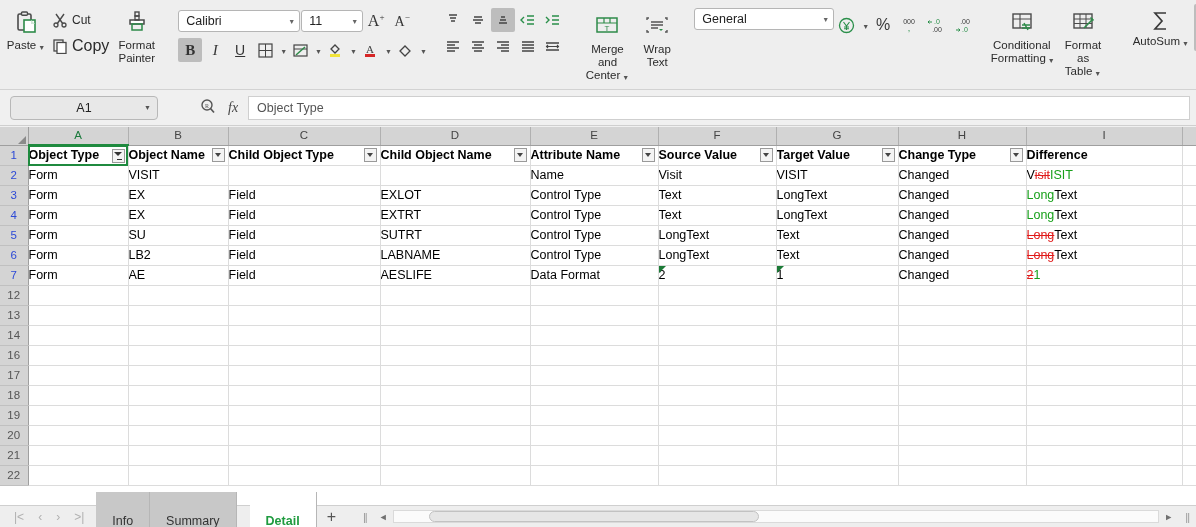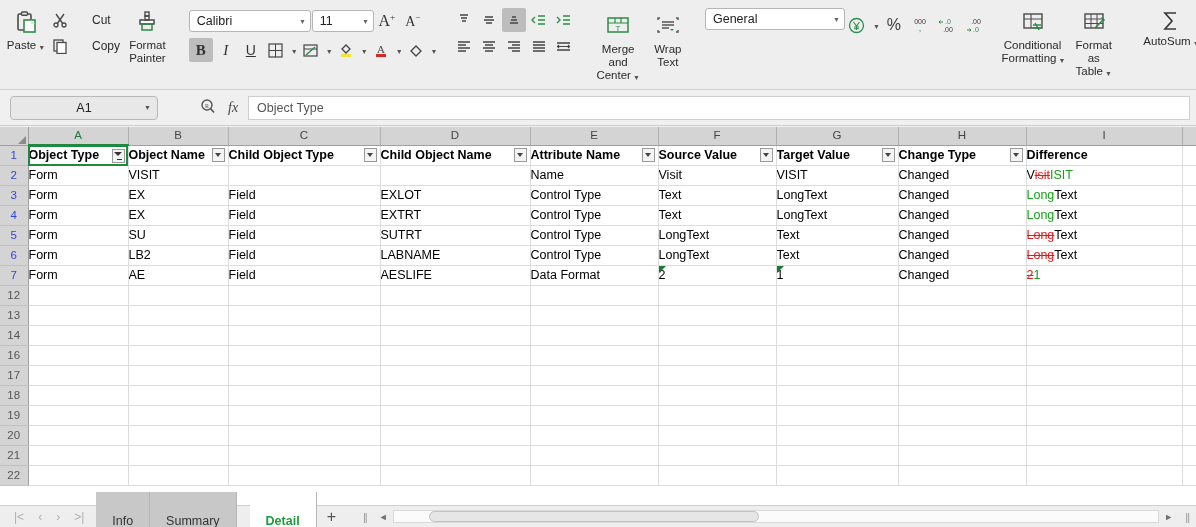--- a/index.html
+++ b/index.html
@@ -27,21 +27,21 @@
   .bigbtn {
     display: flex; flex-direction: column; align-items: center; justify-content: flex-start;
     padding: 4px 6px 2px 6px; min-width: 44px; cursor: default;
     font-size: 11.5px; color: #2b2b2b; line-height: 13px; text-align: center;
   }
   .bigbtn .ico { height: 30px; display: flex; align-items: center; justify-content: center; }
   .bigbtn .lbl { margin-top: 1px; white-space: nowrap; }
   .bigbtn .lbl.wrap { white-space: normal; max-width: 62px; text-align: center; }
 
   .smallcol { display: flex; flex-direction: column; gap: 2px; padding-top: 4px; }
-  .smallrow { display: flex; align-items: center; gap: 20px; }
+  .smallrow { display: flex; align-items: center; gap: 0; }
   .sbtn {
     width: 24px; height: 24px; display: flex; align-items: center; justify-content: center;
     cursor: default; border-radius: 2px; font-size: 13px; color: #333;
   }
   .sbtn.active { background: #bdbdbd; }
   .textbtn {
     display: flex; flex-direction: column; align-items: center; justify-content: flex-start;
     padding: 3px 5px 2px 5px; cursor: default; font-size: 11.5px; color: #2b2b2b;
     line-height: 13px; text-align: center; border-radius: 2px;
   }
@@ -188,21 +188,21 @@
           </div>
           <span style="font-size:12px;color:#2b2b2b;">Cut</span>
         </div>
         <div class="smallrow">
           <div class="sbtn">
             <svg width="16" height="16" viewBox="0 0 16 16">
               <rect x="2" y="2" width="9" height="11" fill="none" stroke="#4a4a4a" stroke-width="1.3"></rect>
               <rect x="5" y="4.5" width="9" height="11" fill="#fff" stroke="#4a4a4a" stroke-width="1.3"></rect>
             </svg>
           </div>
-          <span style="font-size:12px;color:#2b2b2b;">Copy</span>
+          <span style="font-size:16px;color:#2b2b2b;">Copy</span>
         </div>
       </div>
 
       <div class="bigbtn">
         <div class="ico">
           <svg width="26" height="26" viewBox="0 0 26 26">
             <rect x="11" y="2" width="4" height="4" fill="none" stroke="#4a4a4a" stroke-width="1.4"></rect>
             <path d="M6 10 L20 10 L20 14 L6 14 Z" fill="#ffffff" stroke="#4a4a4a" stroke-width="1.5"></path>
             <path d="M11 6 L15 6 L15 10 L11 10 Z" fill="none" stroke="#4a4a4a" stroke-width="1.3"></path>
             <path d="M8 14 L18 14 L18 20 L8 20 Z" fill="none" stroke="#2e8b49" stroke-width="1.5"></path>

